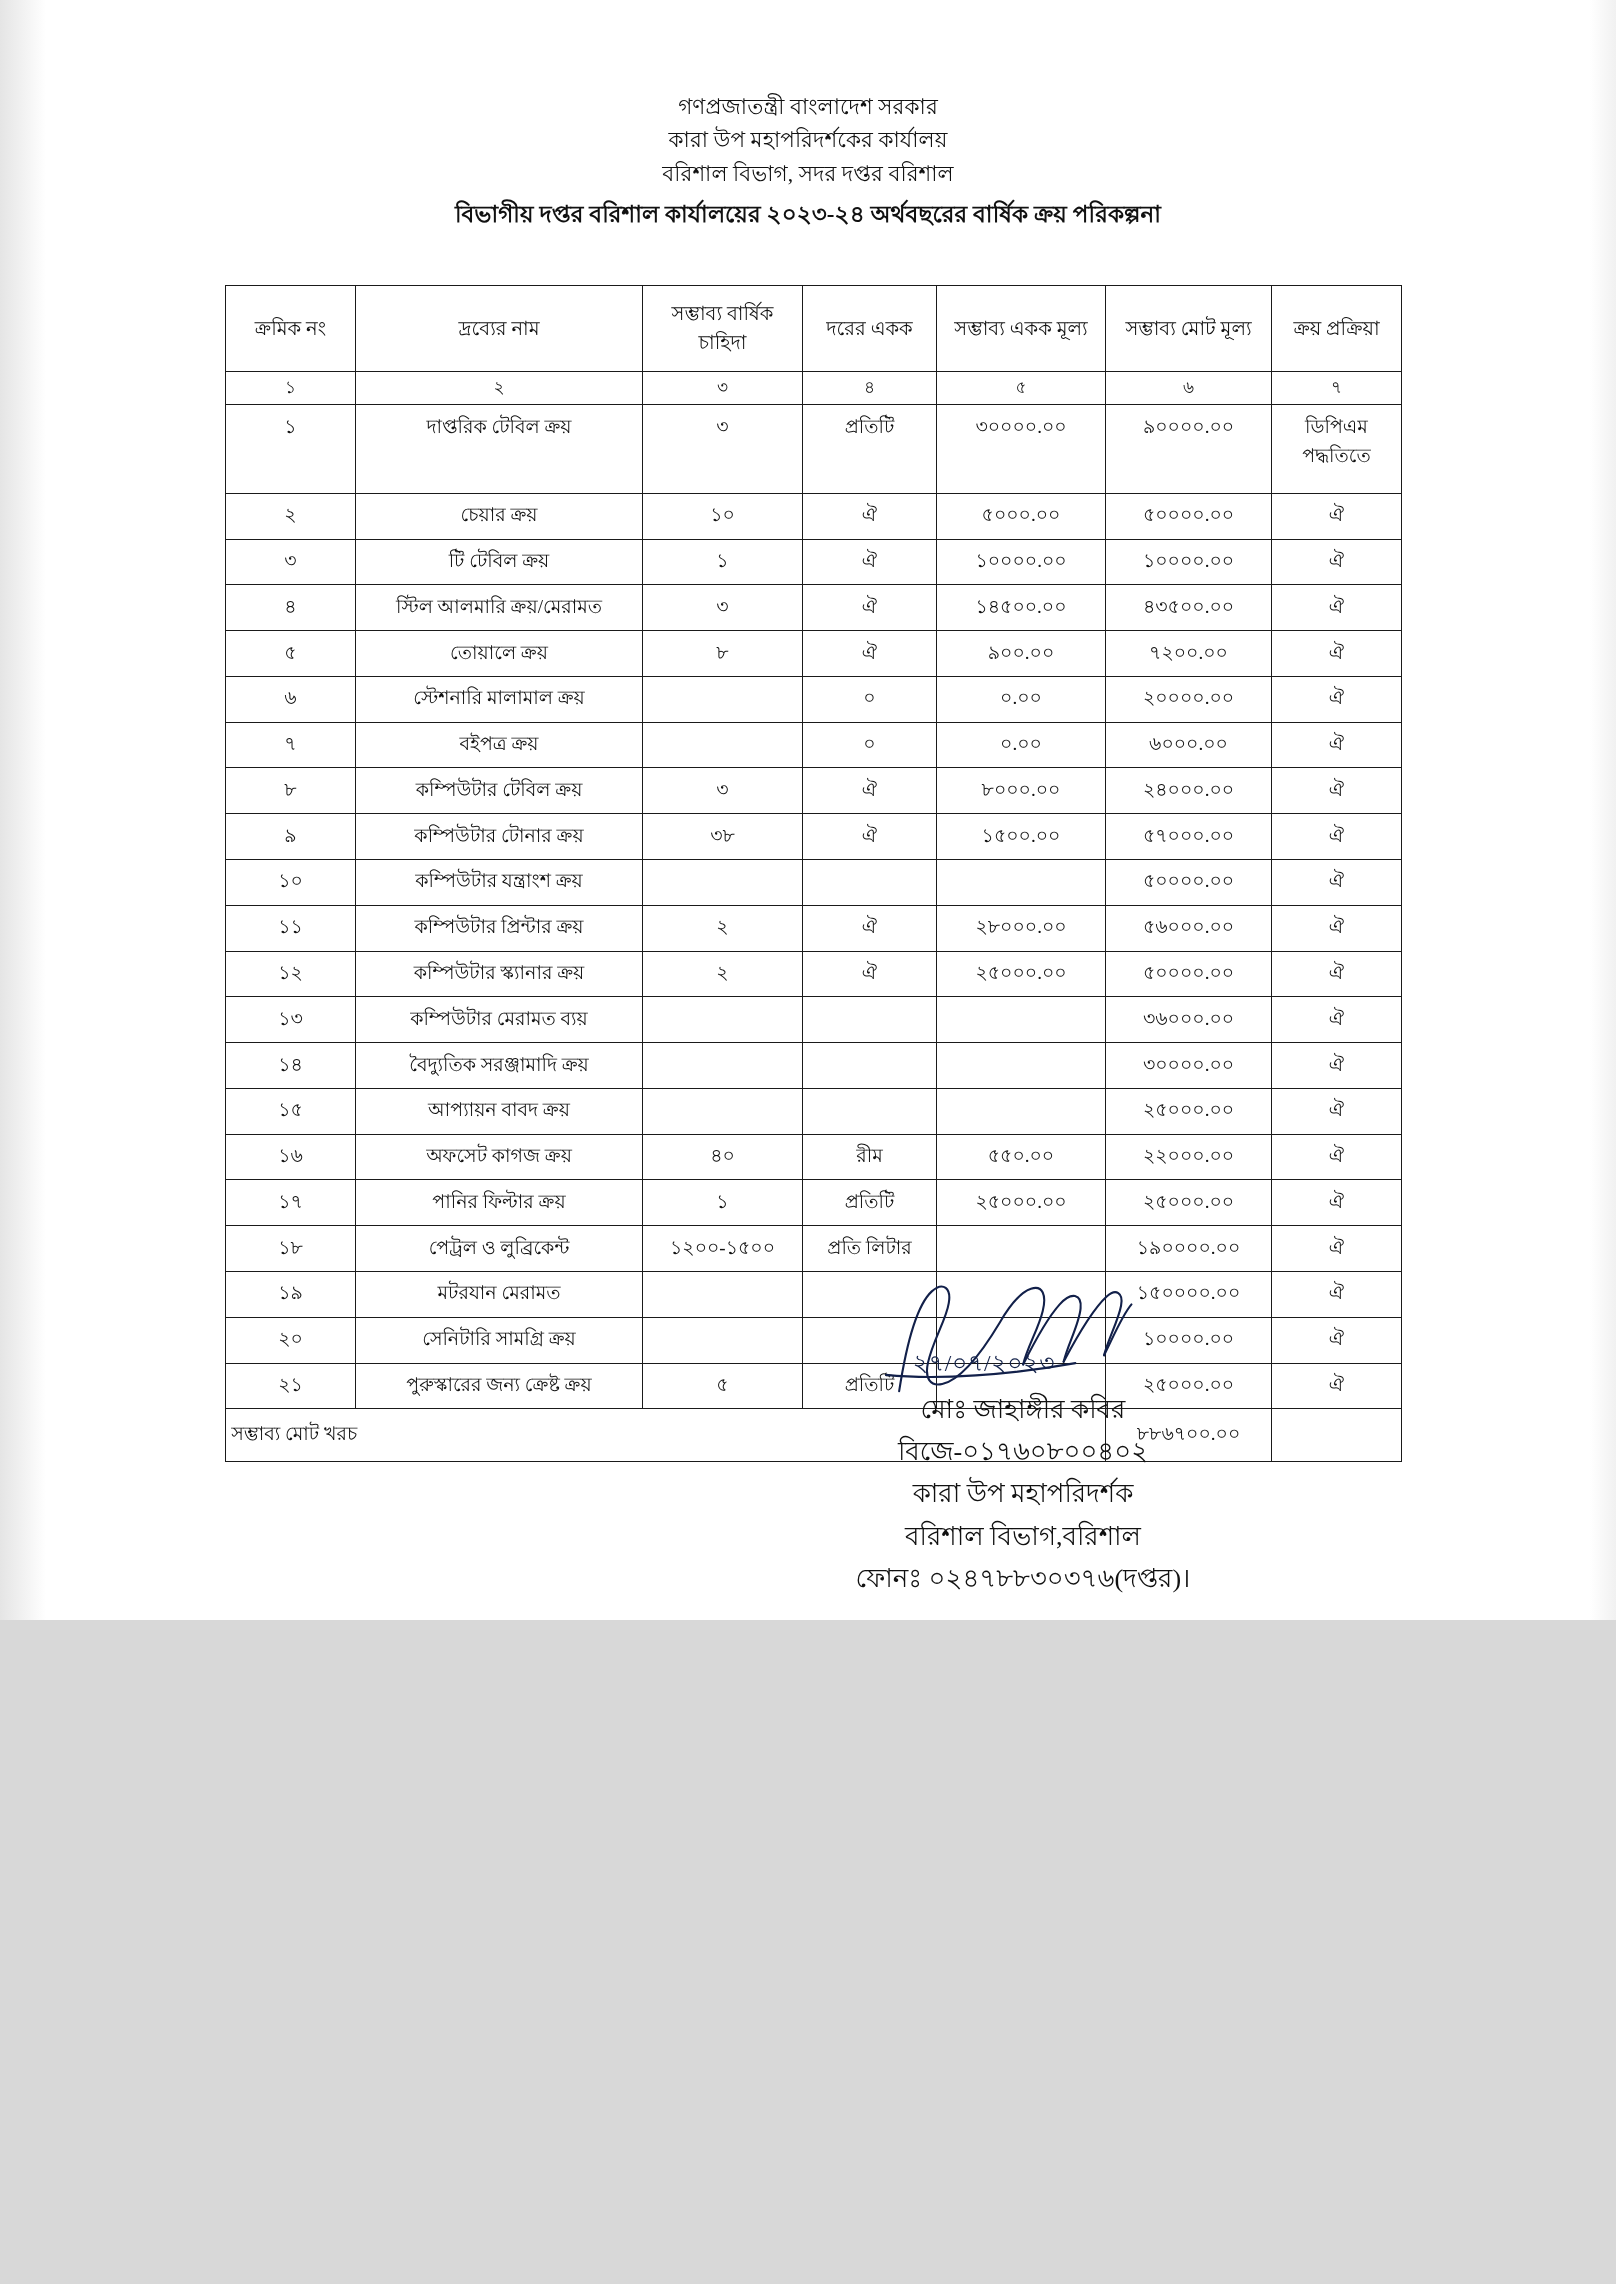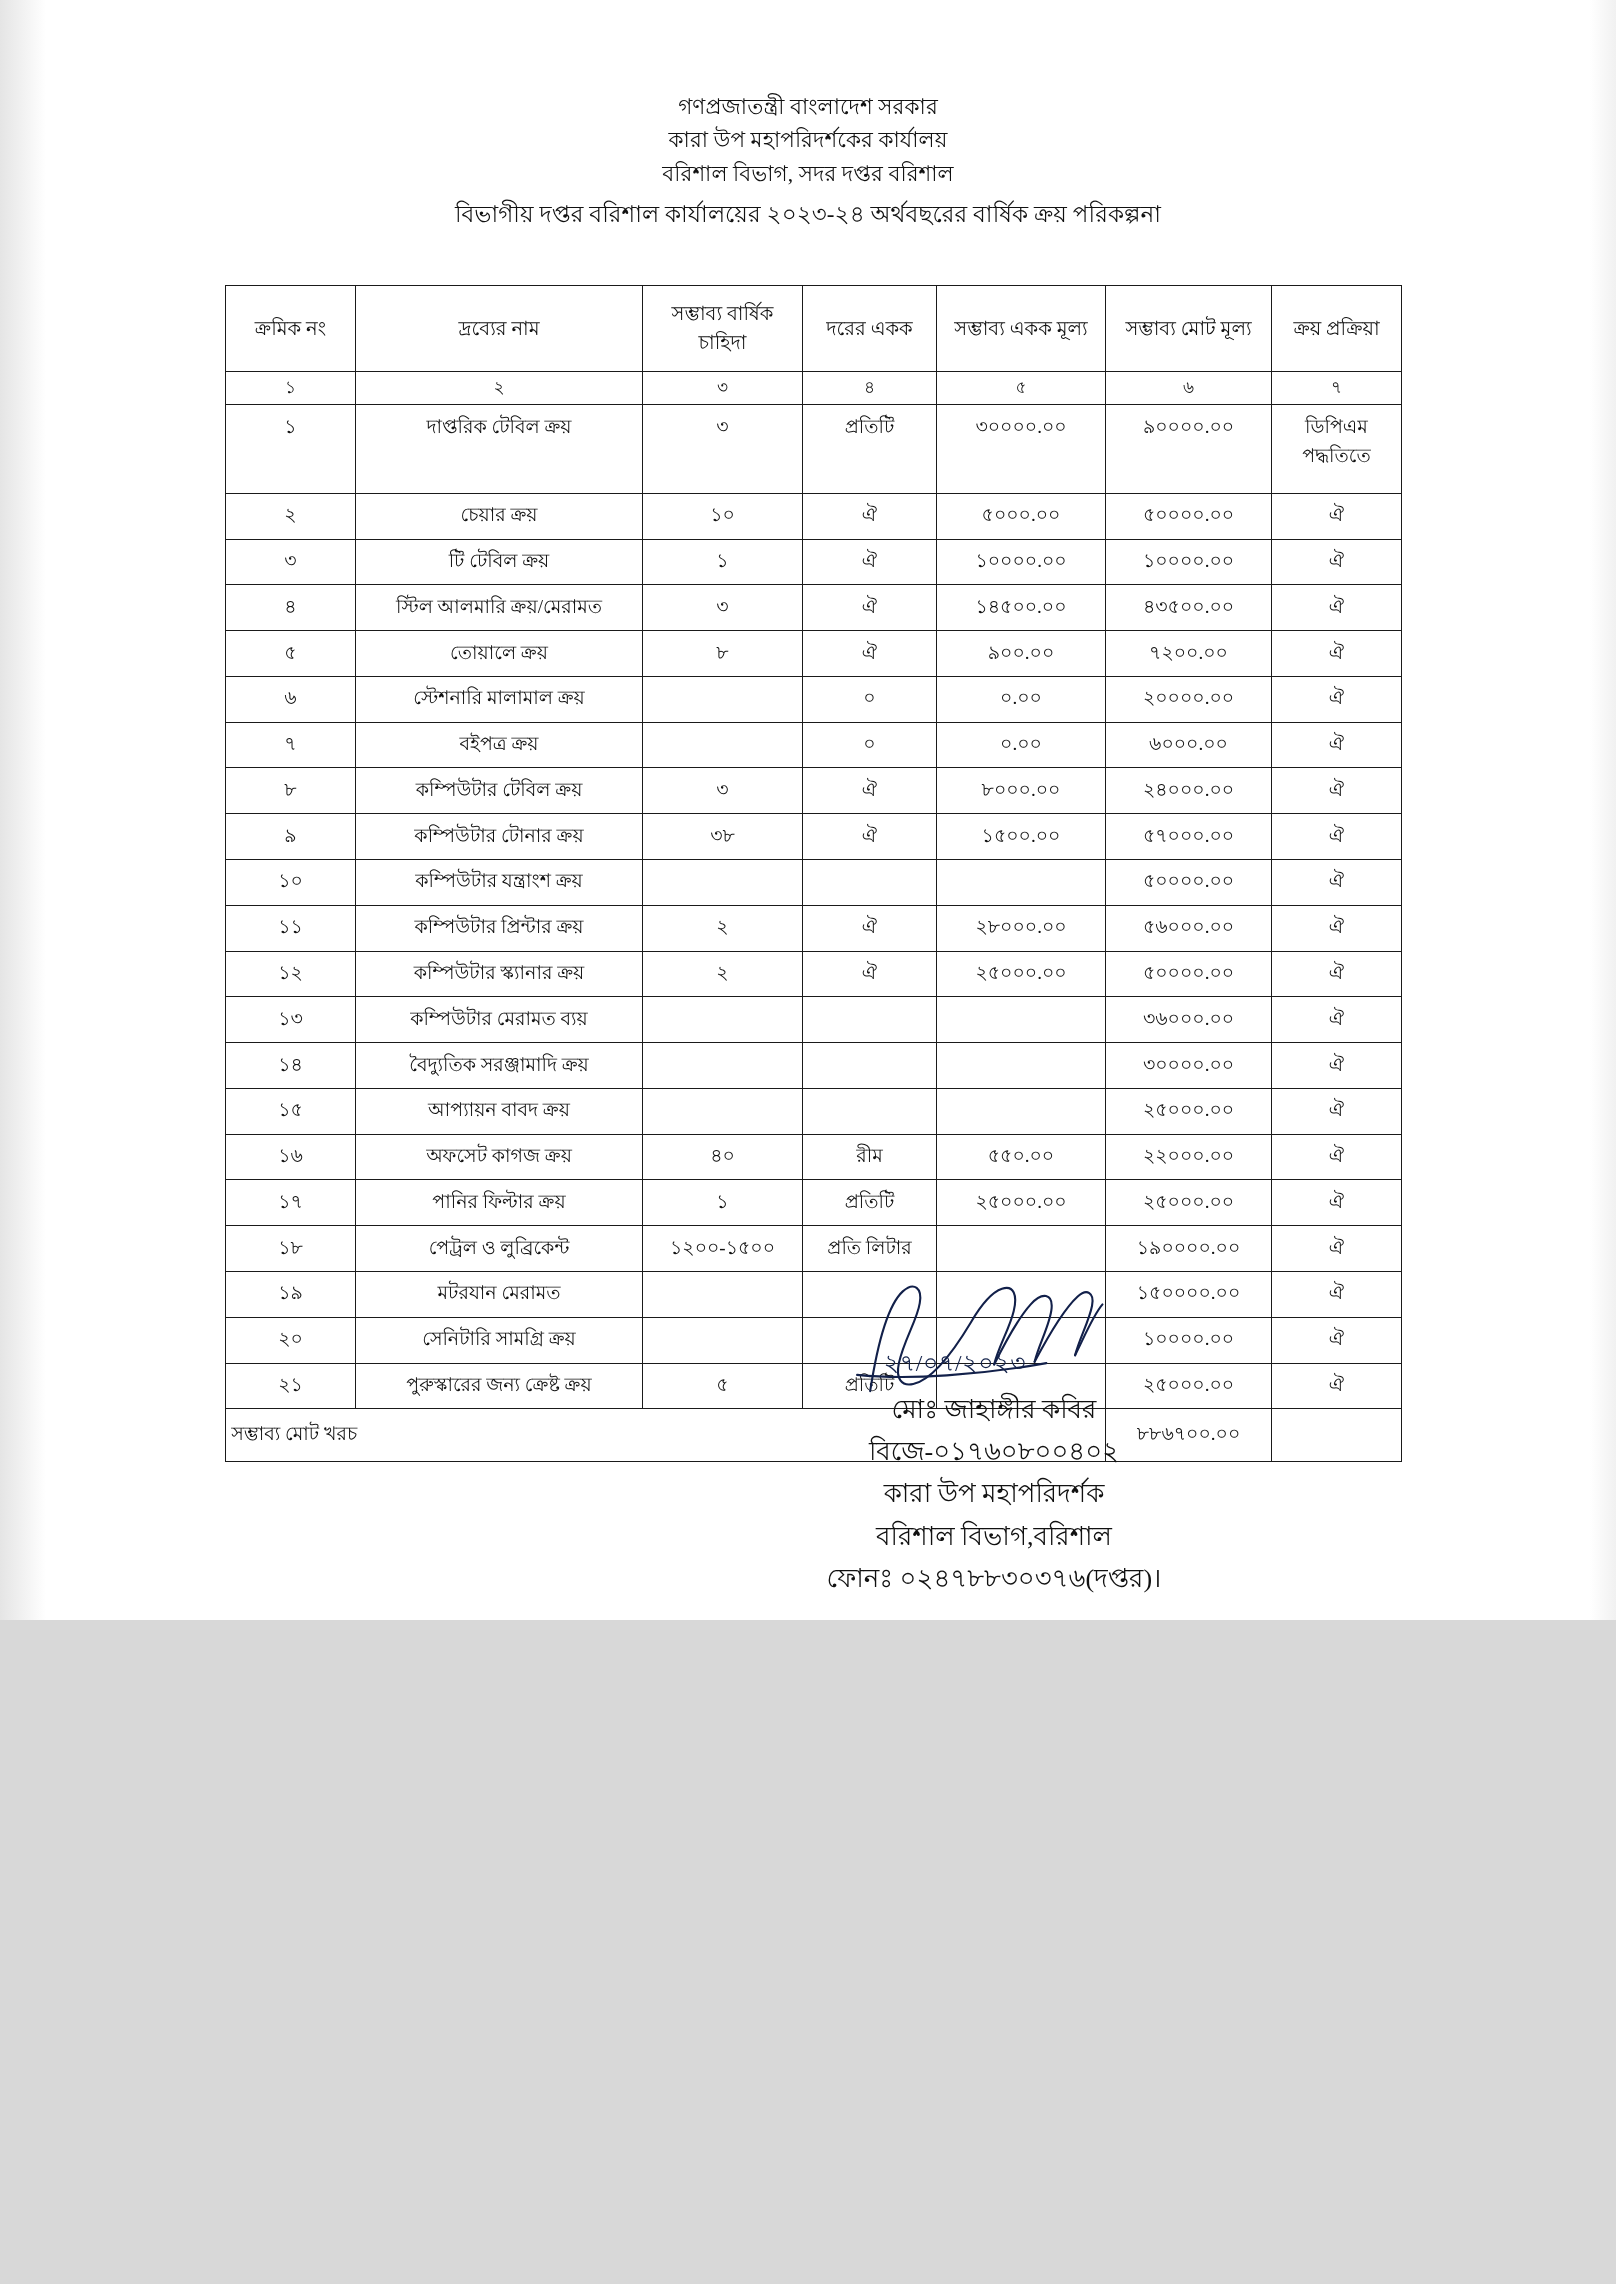--- a/index.html
+++ b/index.html
@@ -44,20 +44,21 @@
     color: #111;
   }
   .header div {
     font-size: 21.5px;
     line-height: 1.55;
     letter-spacing: 0.1px;
   }
   .header .title4 {
     font-size: 23px;
     margin-top: 6.5px;
+    font-weight: bold;
   }
 
   .table-wrap {
     position: absolute;
     left: 225px;
     top: 285px;
     width: 1166px;
   }
   table.plan {
     border-collapse: collapse;
@@ -125,21 +126,21 @@
     padding-right: 14.3px;
     font-size: 19.5px;
   }
   td.total-value {
     text-align: center;
     font-size: 19.5px;
   }
 
   .signature-block {
     position: absolute;
-    left: 701px;
+    left: 730px;
     top: 1277px;
     width: 586px;
     text-align: center;
     color: #111;
   }
   .sig-svg {
     display: block;
     margin: 0 auto;
     height: 124px;
   }

